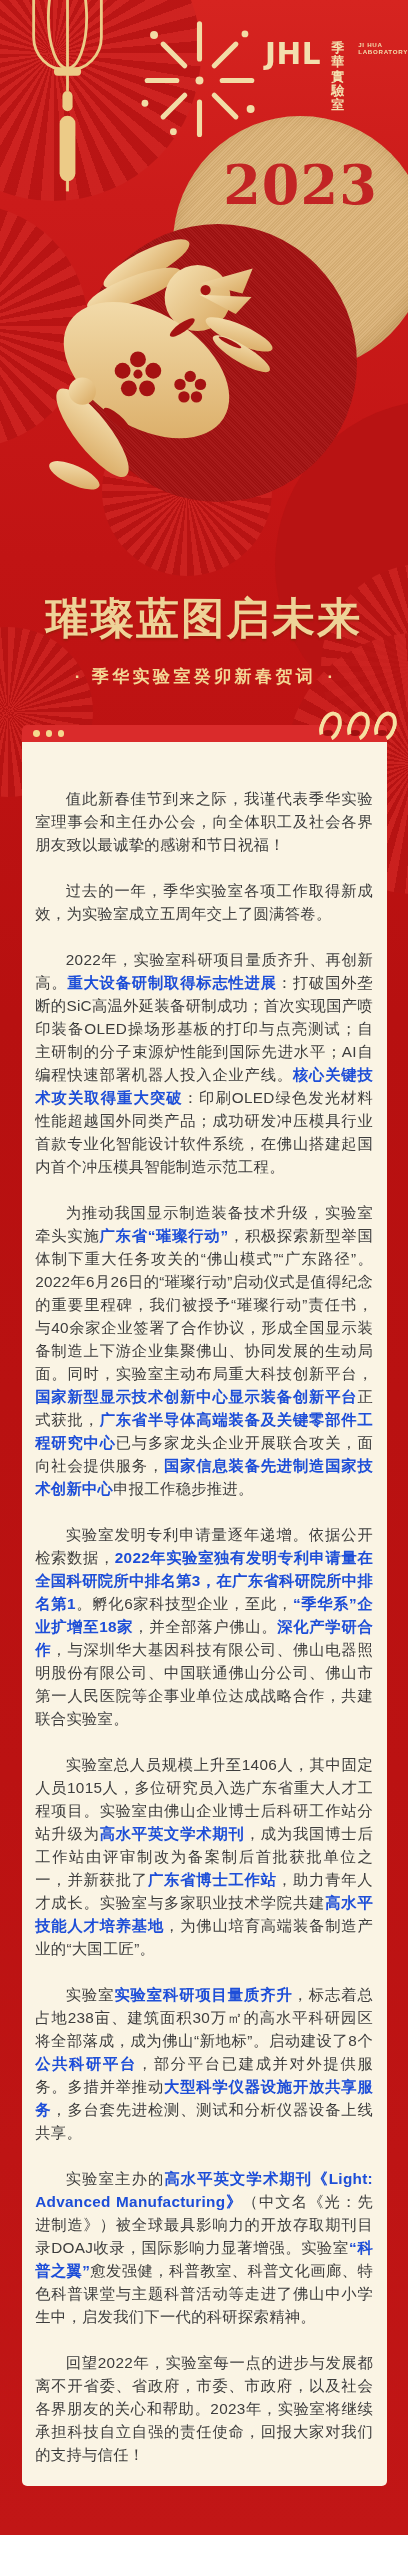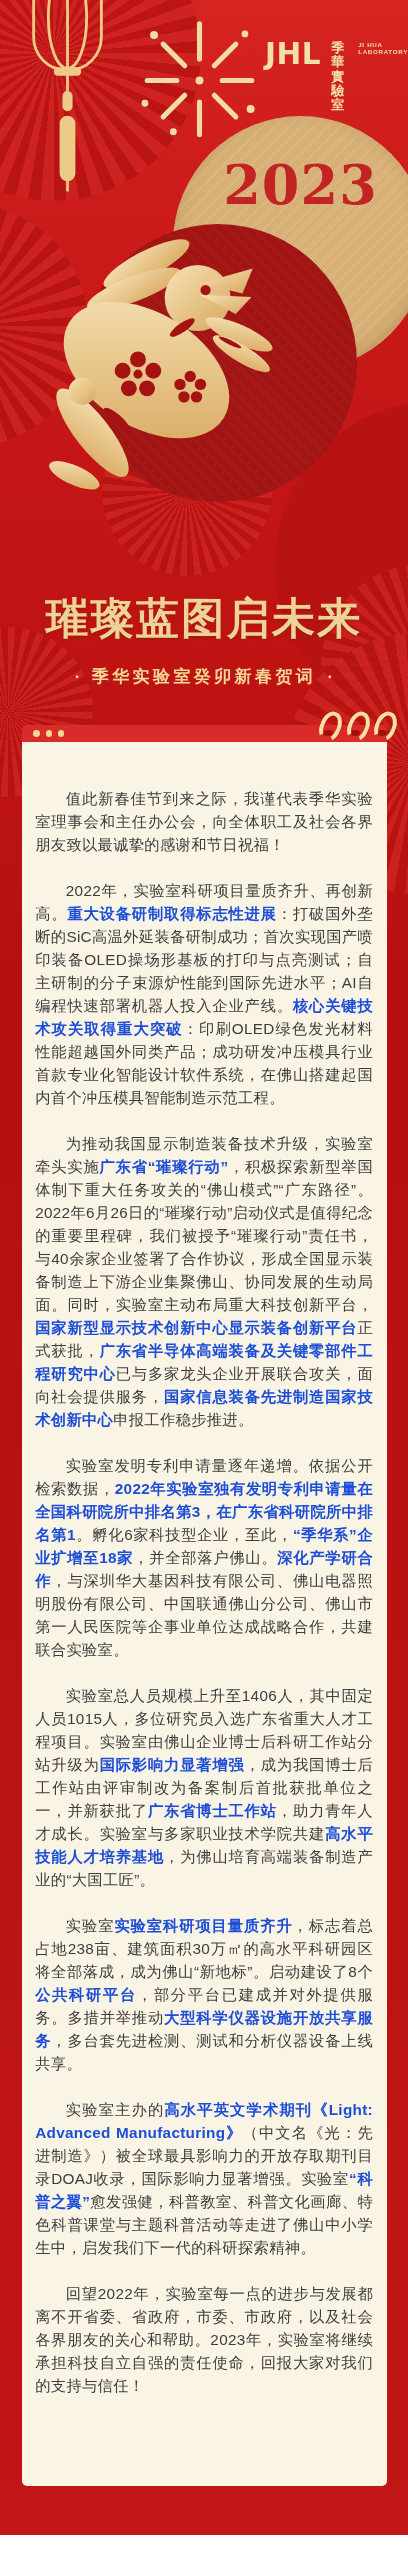--- a/index.html
+++ b/index.html
@@ -187,24 +187,25 @@
       <div class="ring-hole" style="left:328px;"></div>
       <div class="ring-hole" style="left:355px;"></div>
     </div>
     <div class="ring" style="left:298px;"></div>
     <div class="ring" style="left:326px;"></div>
     <div class="ring" style="left:353px;"></div>
 
     <div class="card-body">
 
       <p class="para"><span>值此新春佳节到来之际，我谨代表季华实验室理事会和主任办公会，向全体职工及社会各界朋友致以最诚挚的感谢和节日祝福！</span></p>
+        <p class="para"><span>过去的一年，季华实验室各项工作取得新成效，为实验室成立五周年交上了圆满答卷。</span></p>
         <p class="para"><span>2022年，实验室科研项目量质齐升、再创新高。</span><b>重大设备研制取得标志性进展</b><span>：打破国外垄断的SiC高温外延装备研制成功；首次实现国产喷印装备OLED操场形基板的打印与点亮测试；自主研制的分子束源炉性能到国际先进水平；AI自编程快速部署机器人投入企业产线。</span><b>核心关键技术攻关取得重大突破</b><span>：印刷OLED绿色发光材料性能超越国外同类产品；成功研发冲压模具行业首款专业化智能设计软件系统，在佛山搭建起国内首个冲压模具智能制造示范工程。</span></p>
         <p class="para"><span>为推动我国显示制造装备技术升级，实验室牵头实施</span><b>广东省“璀璨行动”</b><span>，积极探索新型举国体制下重大任务攻关的“佛山模式”“广东路径”。2022年6月26日的“璀璨行动”启动仪式是值得纪念的重要里程碑，我们被授予“璀璨行动”责任书，与40余家企业签署了合作协议，形成全国显示装备制造上下游企业集聚佛山、协同发展的生动局面。同时，实验室主动布局重大科技创新平台，</span><b>国家新型显示技术创新中心显示装备创新平台</b><span>正式获批，</span><b>广东省半导体高端装备及关键零部件工程研究中心</b><span>已与多家龙头企业开展联合攻关，面向社会提供服务，</span><b>国家信息装备先进制造国家技术创新中心</b><span>申报工作稳步推进。</span></p>
         <p class="para"><span>实验室发明专利申请量逐年递增。依据公开检索数据，</span><b>2022年实验室独有发明专利申请量在全国科研院所中排名第3，在广东省科研院所中排名第1</b><span>。孵化6家科技型企业，至此，</span><b>“季华系”企业扩增至18家</b><span>，并全部落户佛山。</span><b>深化产学研合作</b><span>，与深圳华大基因科技有限公司、佛山电器照明股份有限公司、中国联通佛山分公司、佛山市第一人民医院等企事业单位达成战略合作，共建联合实验室。</span></p>
-        <p class="para"><span>实验室总人员规模上升至1406人，其中固定人员1015人，多位研究员入选广东省重大人才工程项目。实验室由佛山企业博士后科研工作站分站升级为</span><b>国际影响力显著增强</b><span>，成为我国博士后工作站由评审制改为备案制后首批获批单位之一，并新获批了</span><b>广东省博士工作站</b><span>，助力青年人才成长。实验室与多家职业技术学院共建</span><b>高水平技能人才培养基地</b><span>，为佛山培育高端装备制造产业的“大国工匠”。</span></p>
+        <p class="para"><span>实验室总人员规模上升至1406人，其中固定人员1015人，多位研究员入选广东省重大人才工程项目。实验室由佛山企业博士后科研工作站分站升级为</span><b>高水平英文学术期刊</b><span>，成为我国博士后工作站由评审制改为备案制后首批获批单位之一，并新获批了</span><b>广东省博士工作站</b><span>，助力青年人才成长。实验室与多家职业技术学院共建</span><b>高水平技能人才培养基地</b><span>，为佛山培育高端装备制造产业的“大国工匠”。</span></p>
         <p class="para"><span>实验室</span><b>实验室科研项目量质齐升</b><span>，标志着总占地238亩、建筑面积30万㎡的高水平科研园区将全部落成，成为佛山“新地标”。启动建设了8个</span><b>公共科研平台</b><span>，部分平台已建成并对外提供服务。多措并举推动</span><b>大型科学仪器设施开放共享服务</b><span>，多台套先进检测、测试和分析仪器设备上线共享。</span></p>
         <p class="para"><span>实验室主办的</span><b>高水平英文学术期刊《Light: Advanced Manufacturing》</b><span>（中文名《光：先进制造》）被全球最具影响力的开放存取期刊目录DOAJ收录，国际影响力显著增强。实验室</span><b>“科普之翼”</b><span>愈发强健，科普教室、科普文化画廊、特色科普课堂与主题科普活动等走进了佛山中小学生中，启发我们下一代的科研探索精神。</span></p>
         <p class="para"><span>回望2022年，实验室每一点的进步与发展都离不开省委、省政府，市委、市政府，以及社会各界朋友的关心和帮助。2023年，实验室将继续承担科技自立自强的责任使命，回报大家对我们的支持与信任！</span></p>
 
     </div>
   </div>
 
   <div class="footer-white"></div>
 </div>
 

